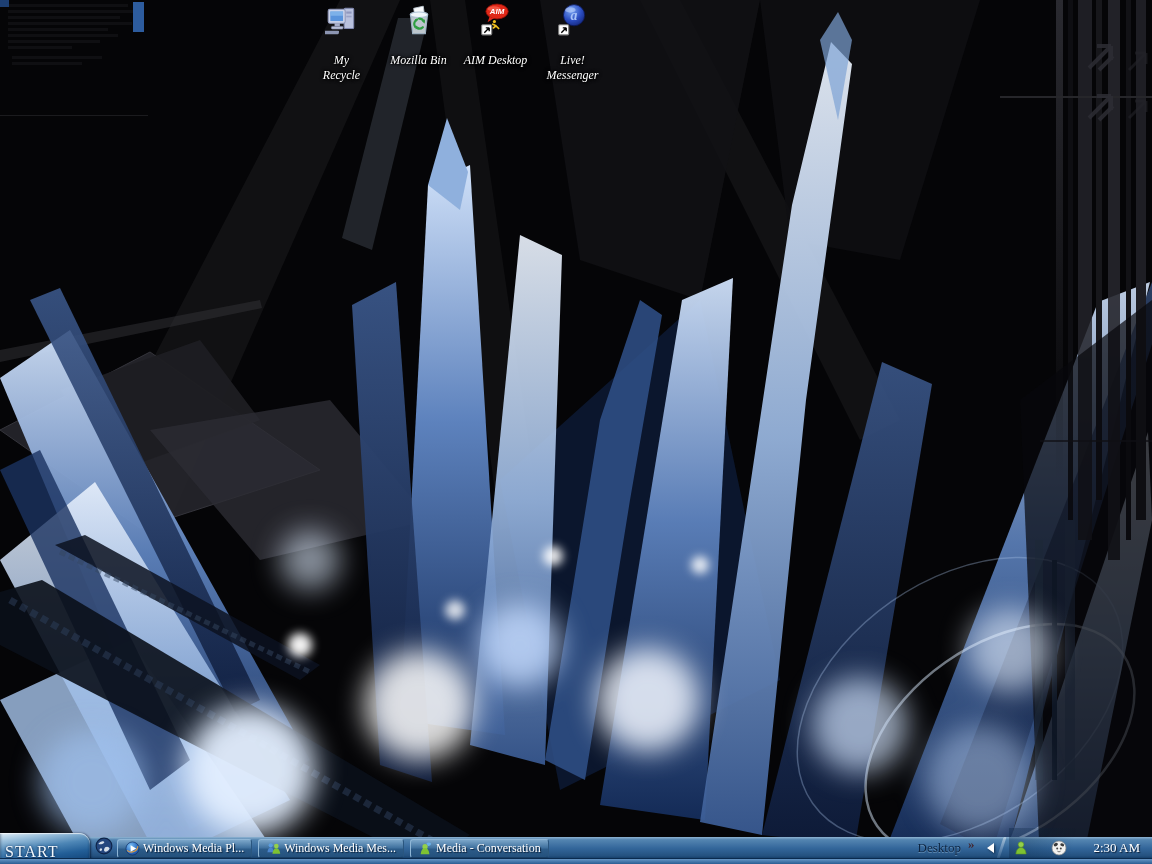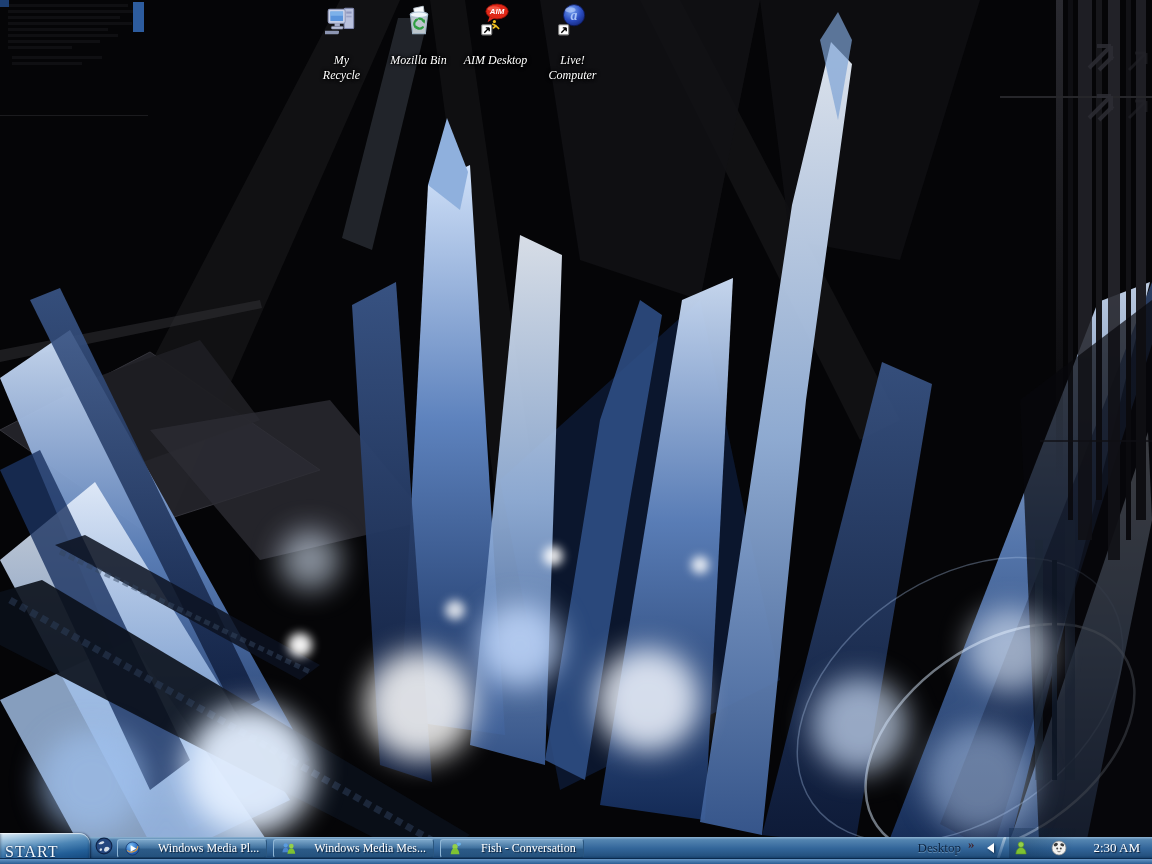--- a/index.html
+++ b/index.html
@@ -23,21 +23,21 @@
   .bar-content{position:absolute;left:0;top:0;right:0;bottom:5px;display:flex;align-items:center;}
 
   .start-btn{flex:0 0 auto;width:90px;height:38px;margin-top:8px;position:relative;cursor:pointer;
         background:linear-gradient(172deg,#e2eef7 0%,#9fc3de 16%,#4d86b6 38%,#225e97 58%,#0f3f72 82%,#0b3560 100%);
         border-radius:0 11px 13px 0;box-shadow:inset 0 1px 1px rgba(255,255,255,.7),inset 0 -2px 3px rgba(5,30,60,.8),1px 0 2px rgba(0,10,30,.6);
         display:flex;align-items:center;padding-left:5px;box-sizing:border-box;text-align:right;}
   .start-text{font-size:16px;letter-spacing:1px;color:#f2f8fd;
         text-shadow:0 1px 2px #0a2a50,0 0 3px rgba(20,60,110,.9);}
   .qlaunch{flex:0 0 auto;width:27px;height:21px;display:flex;align-items:center;justify-content:center;cursor:pointer;}
 
-  .task-btn{flex:0 0 auto;height:19px;display:flex;align-items:center;gap:18px;padding:0 7px;margin-right:6px;
+  .task-btn{flex:0 0 auto;height:19px;display:flex;align-items:center;gap:3px;padding:0 7px;margin-right:6px;
         background:linear-gradient(#7ba6c9 0%,#41729f 45%,#2c5b88 55%,#24517d 100%);
         border:1px solid #8fb6d6;border-bottom-color:#173d63;border-right-color:#2a567f;border-radius:3px;
         color:#fff;font-family:"Liberation Serif",serif;font-size:12px;cursor:pointer;
         text-shadow:1px 1px 1px rgba(5,25,50,.9);box-sizing:border-box;white-space:nowrap;}
   .task-btn .tb-icon{width:15px;height:15px;flex:0 0 auto;}
   .task-spacer{flex:1 1 auto;}
 
   .desktop-toolbar{flex:0 0 auto;display:flex;align-items:flex-start;gap:7px;padding:0 6px;cursor:pointer;}
   .desktop-toolbar .dt-label{font-size:13px;color:#0d2440;text-shadow:0 1px 0 rgba(160,195,225,.5);}
   .dt-chevron{font-size:13px;font-weight:bold;color:#44262e;position:relative;top:-4px;cursor:pointer;}
@@ -271,21 +271,21 @@
           </defs>
           <circle cx="17" cy="11.5" r="10" fill="url(#avastg)" stroke="#0c1650" stroke-width=".8"></circle>
           <ellipse cx="13.5" cy="6.5" rx="5" ry="2.6" fill="#cfe0ff" opacity=".5"></ellipse>
           <text x="17" y="16.4" text-anchor="middle" font-family="Liberation Serif,serif" font-size="13" font-weight="bold" fill="#a9c4f8">a</text>
           <rect x="2.5" y="20.5" width="9.5" height="9.5" rx="1" fill="#fff" stroke="#7a7a7a"></rect>
           <path d="M5,28 L9.6,23.4 M9.6,23.4 H6.4 M9.6,23.4 V26.6" stroke="#000" stroke-width="1.3" fill="none"></path>
         </svg>
       </span>
       <div class="icon-label">
         <div>Live!</div>
-        <div>Computer</div>
+        <div>Messenger</div>
       </div>
     </div>
 
 
   </div>
 
   <div class="taskbar">
     <div class="bar-content">
 
       <div class="start-btn">
@@ -332,21 +332,21 @@
       </div>
 
       <div class="task-btn">
         <span class="tb-icon">
           <svg width="15" height="15" viewBox="0 0 16 16">
             <path d="M9,2 q4,-1 5,1 q0,2 -3.5,2.5 z" fill="#6ab0e8"></path>
             <circle cx="7.5" cy="6" r="2.8" fill="#94d04a"></circle>
             <path d="M2.8,14 q0.8,-6.5 4.7,-6.5 q3.9,0 4.7,6.5 z" fill="#7ec232"></path>
           </svg>
         </span>
-        <span>Fish - Conversation</span>
+        <span>Media - Conversation</span>
       </div>
 
       <div class="task-spacer"></div>
 
       <div class="desktop-toolbar">
         <span class="dt-label">Desktop</span>
         <span class="dt-chevron">»</span>
       </div>
 
       <div class="tray-collapse">

